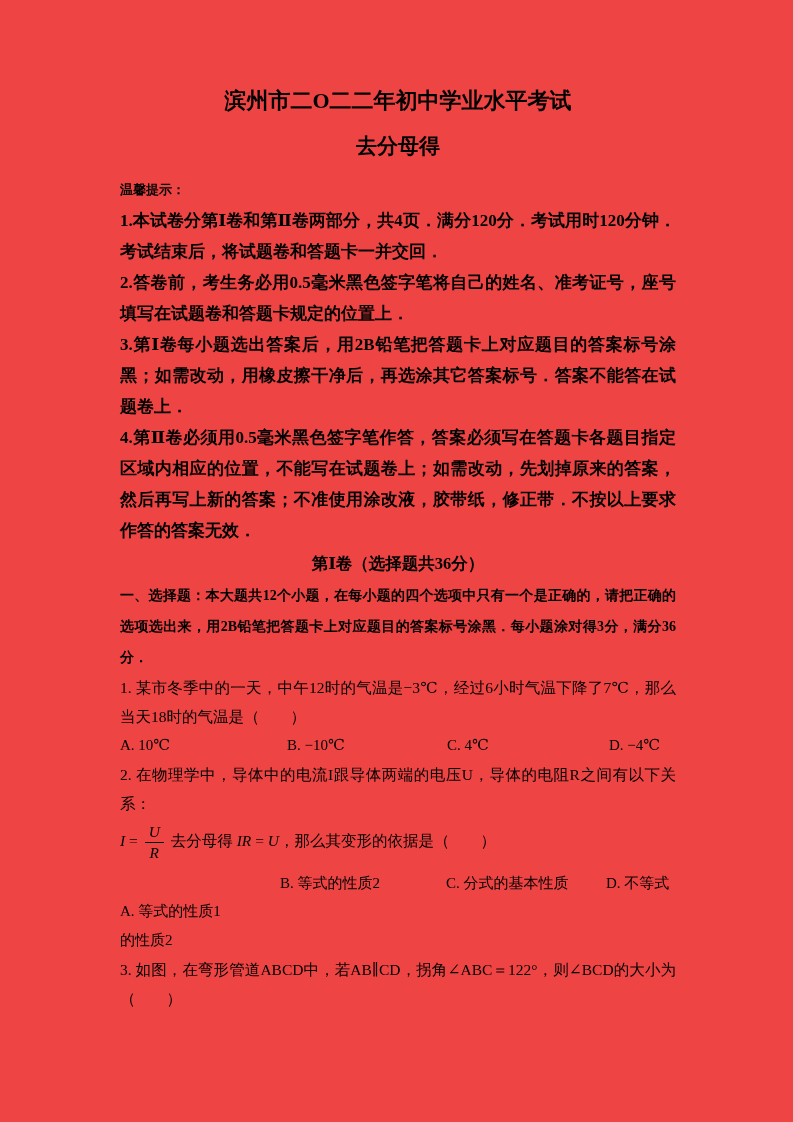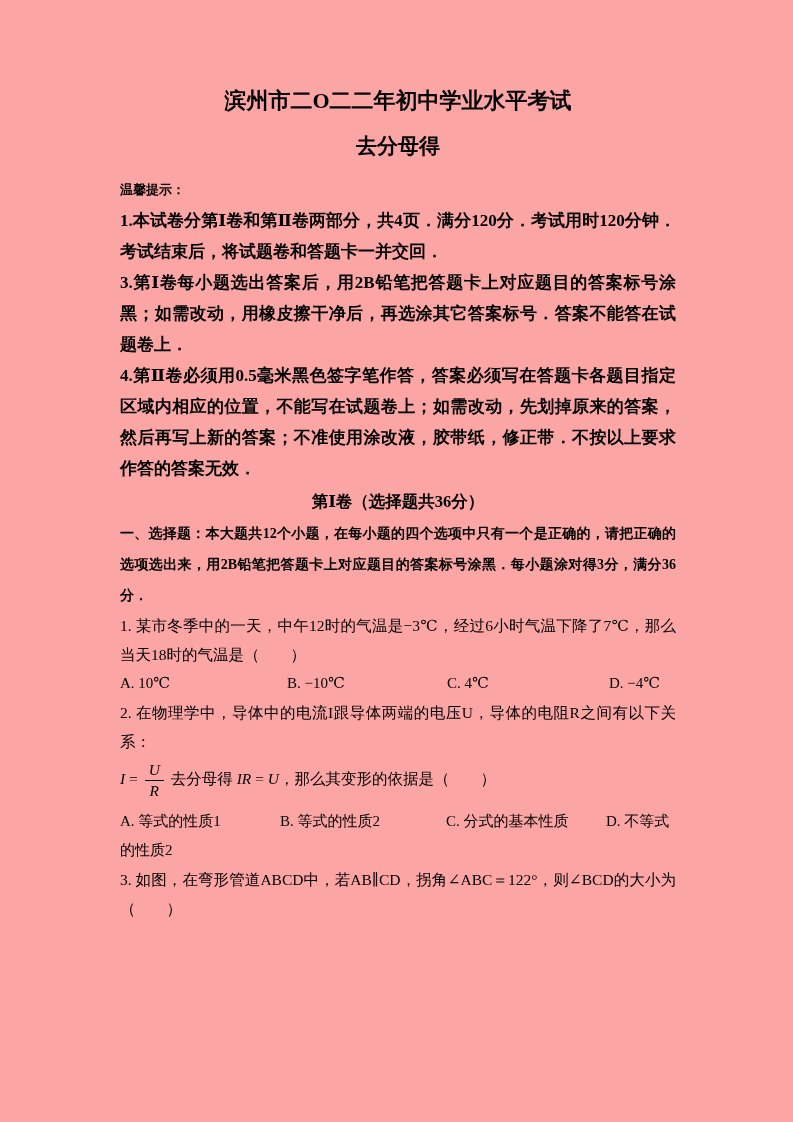--- a/index.html
+++ b/index.html
@@ -5,21 +5,21 @@
   html, body {
     margin: 0;
     padding: 0;
     background: #ffffff;
   }
   .page {
     position: relative;
     width: 793px;
     height: 1122px;
     margin: 0 auto;
-    background: #fca5a5;
+    background: #ef4444;
     box-sizing: border-box;
     padding: 86px 117px 40px 120px;
     color: #000000;
     font-family: "Liberation Serif", "DejaVu Serif", serif;
   }
   .title {
     margin: 0 0 16px 0;
     font-size: 22px;
     font-weight: bold;
     text-align: center;
@@ -63,21 +63,21 @@
     text-align: justify;
   }
   .opts-p {
     font-size: 15px;
     line-height: 29px;
   }
   .opt { display: inline-block; vertical-align: top; }
   .opt-w1 { width: 167px; }
   .opt-w2 { width: 160px; }
   .opt-w3 { width: 162px; }
-  .opt-w4 { width: 160px; }
+  .opt-w4 { width: 160px; margin-top: 28px; }
   .opt-w5 { width: 166px; }
   .opt-w6 { width: 160px; }
   .formula-p {
     font-size: 15.5px;
     line-height: 29px;
     margin: 5px 0 7px 0;
   }
   .mi {
     font-style: italic;
     font-family: "Liberation Serif", "DejaVu Serif", serif;
@@ -103,20 +103,21 @@
 </head>
 <body>
 
 <div class="page">
 
   <h1 class="title">滨州市二O二二年初中学业水平考试</h1>
   <h2 class="subtitle">去分母得</h2>
 
   <p class="notice-heading">温馨提示：</p>
   <p class="notice-p">1.本试卷分第Ⅰ卷和第Ⅱ卷两部分，共4页．满分120分．考试用时120分钟．考试结束后，将试题卷和答题卡一并交回．</p>
+  <p class="notice-p">2.答卷前，考生务必用0.5毫米黑色签字笔将自己的姓名、准考证号，座号填写在试题卷和答题卡规定的位置上．</p>
   <p class="notice-p">3.第Ⅰ卷每小题选出答案后，用2B铅笔把答题卡上对应题目的答案标号涂黑；如需改动，用橡皮擦干净后，再选涂其它答案标号．答案不能答在试题卷上．</p>
   <p class="notice-p">4.第Ⅱ卷必须用0.5毫米黑色签字笔作答，答案必须写在答题卡各题目指定区域内相应的位置，不能写在试题卷上；如需改动，先划掉原来的答案，然后再写上新的答案；不准使用涂改液，胶带纸，修正带．不按以上要求作答的答案无效．</p>
 
   <p class="section-heading">第Ⅰ卷（选择题共36分）</p>
   <p class="intro-p">一、选择题：本大题共12个小题，在每小题的四个选项中只有一个是正确的，请把正确的选项选出来，用2B铅笔把答题卡上对应题目的答案标号涂黑．每小题涂对得3分，满分36分．</p>
 
   <p class="q-p">1. 某市冬季中的一天，中午12时的气温是−3℃，经过6小时气温下降了7℃，那么当天18时的气温是（　　）</p>
   <p class="opts-p">
     <span class="opt opt-w1">A. 10℃</span><span class="opt opt-w2">B. −10℃</span><span class="opt opt-w3">C. 4℃</span><span>D. −4℃</span>
   </p>

